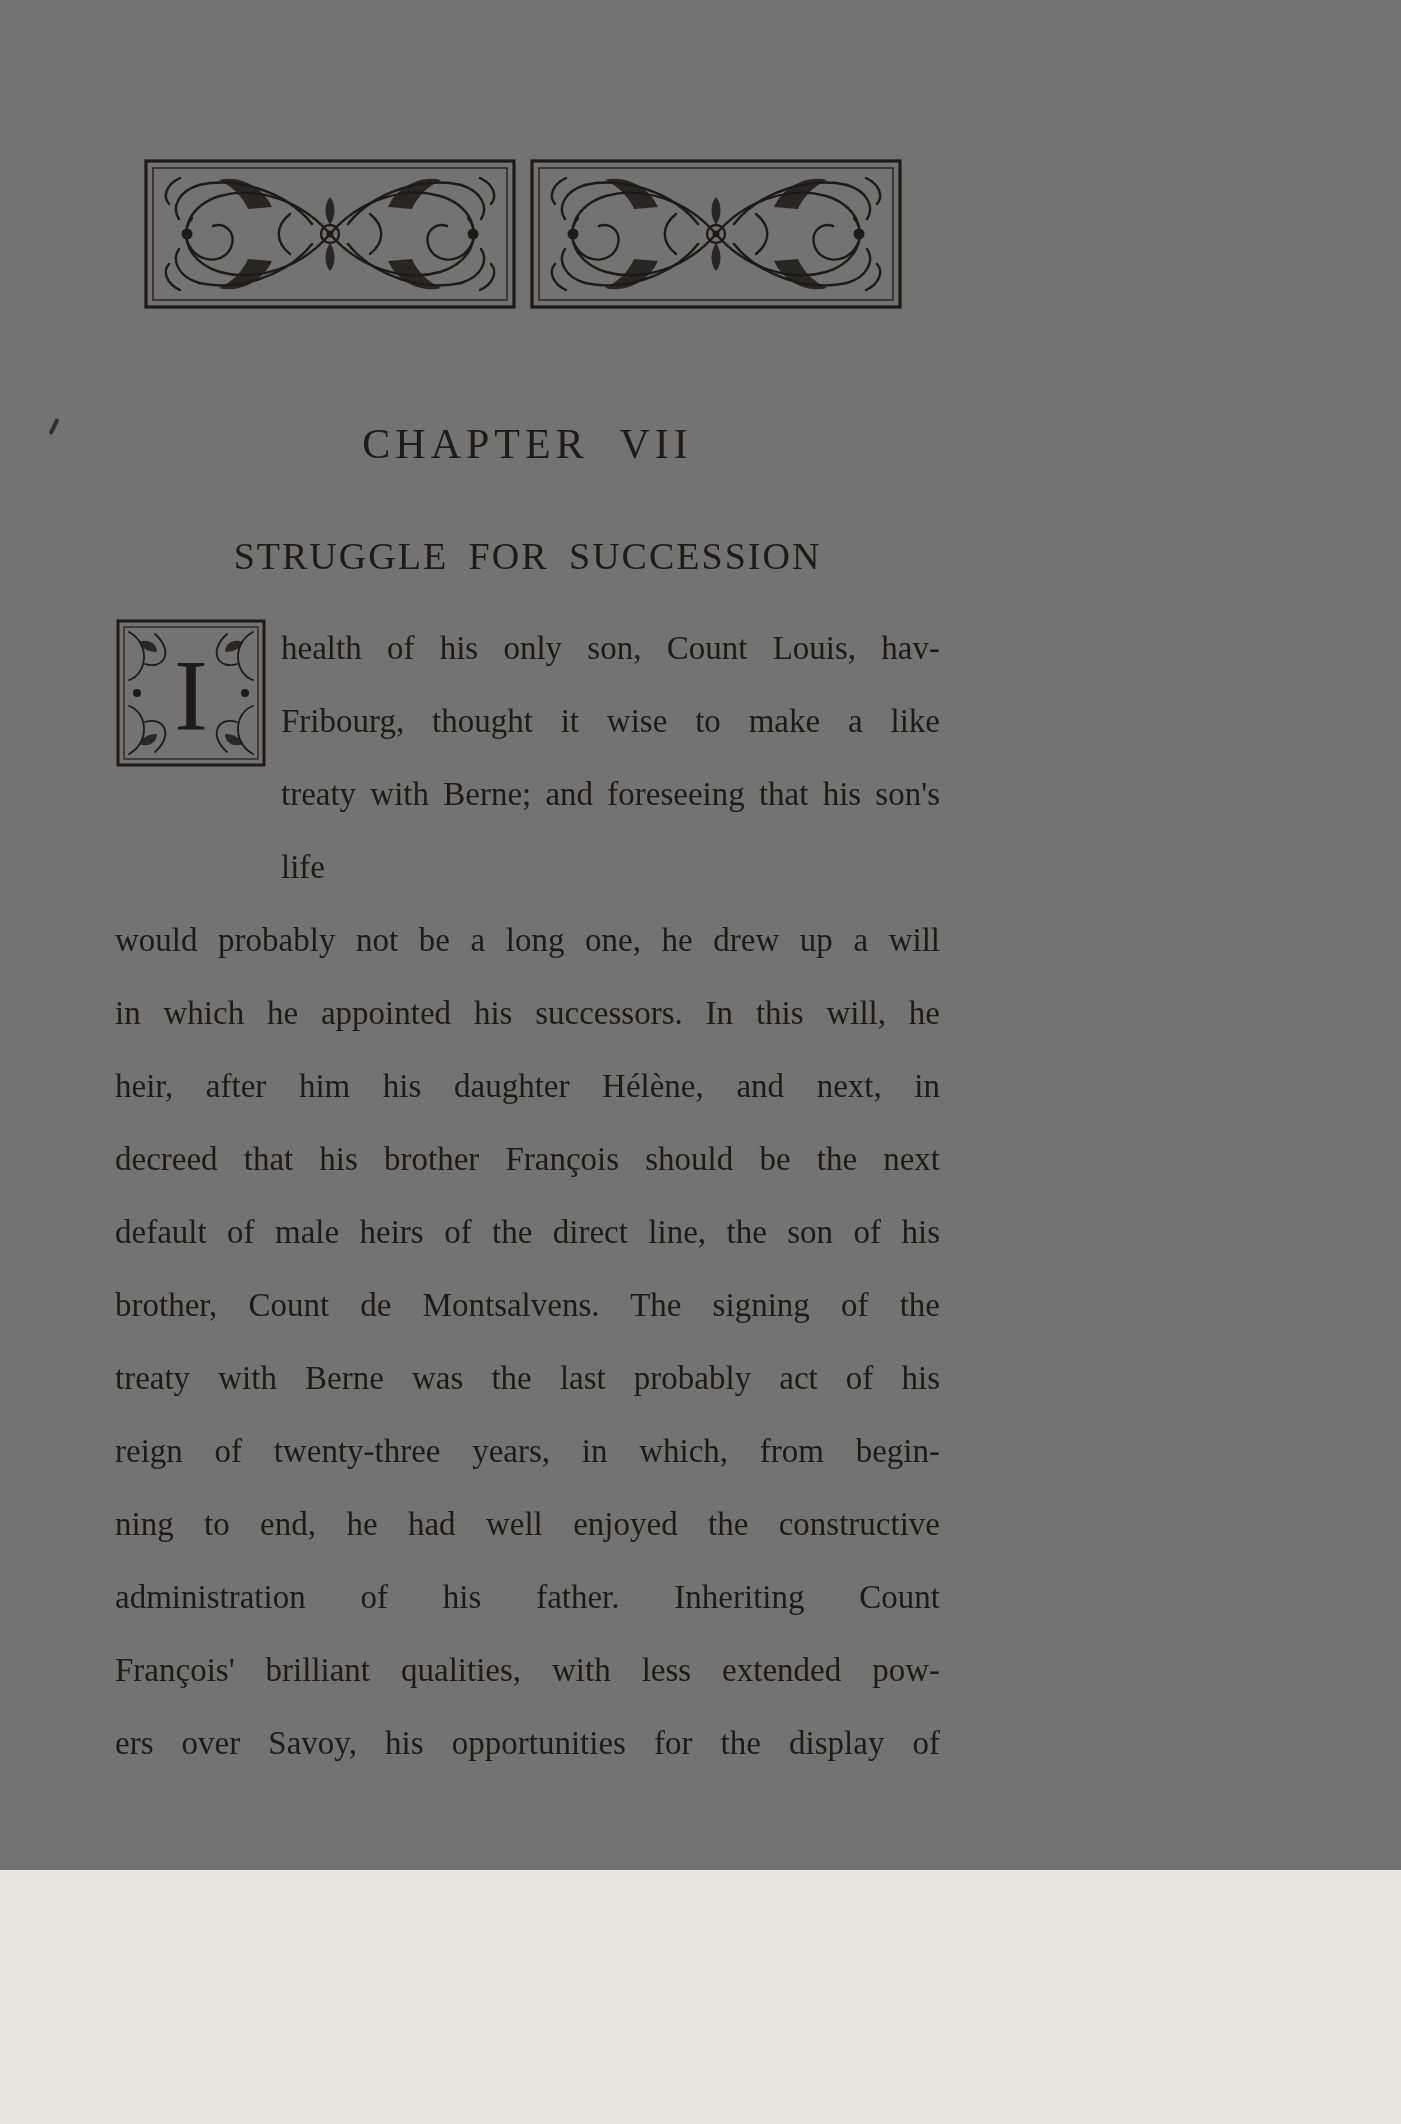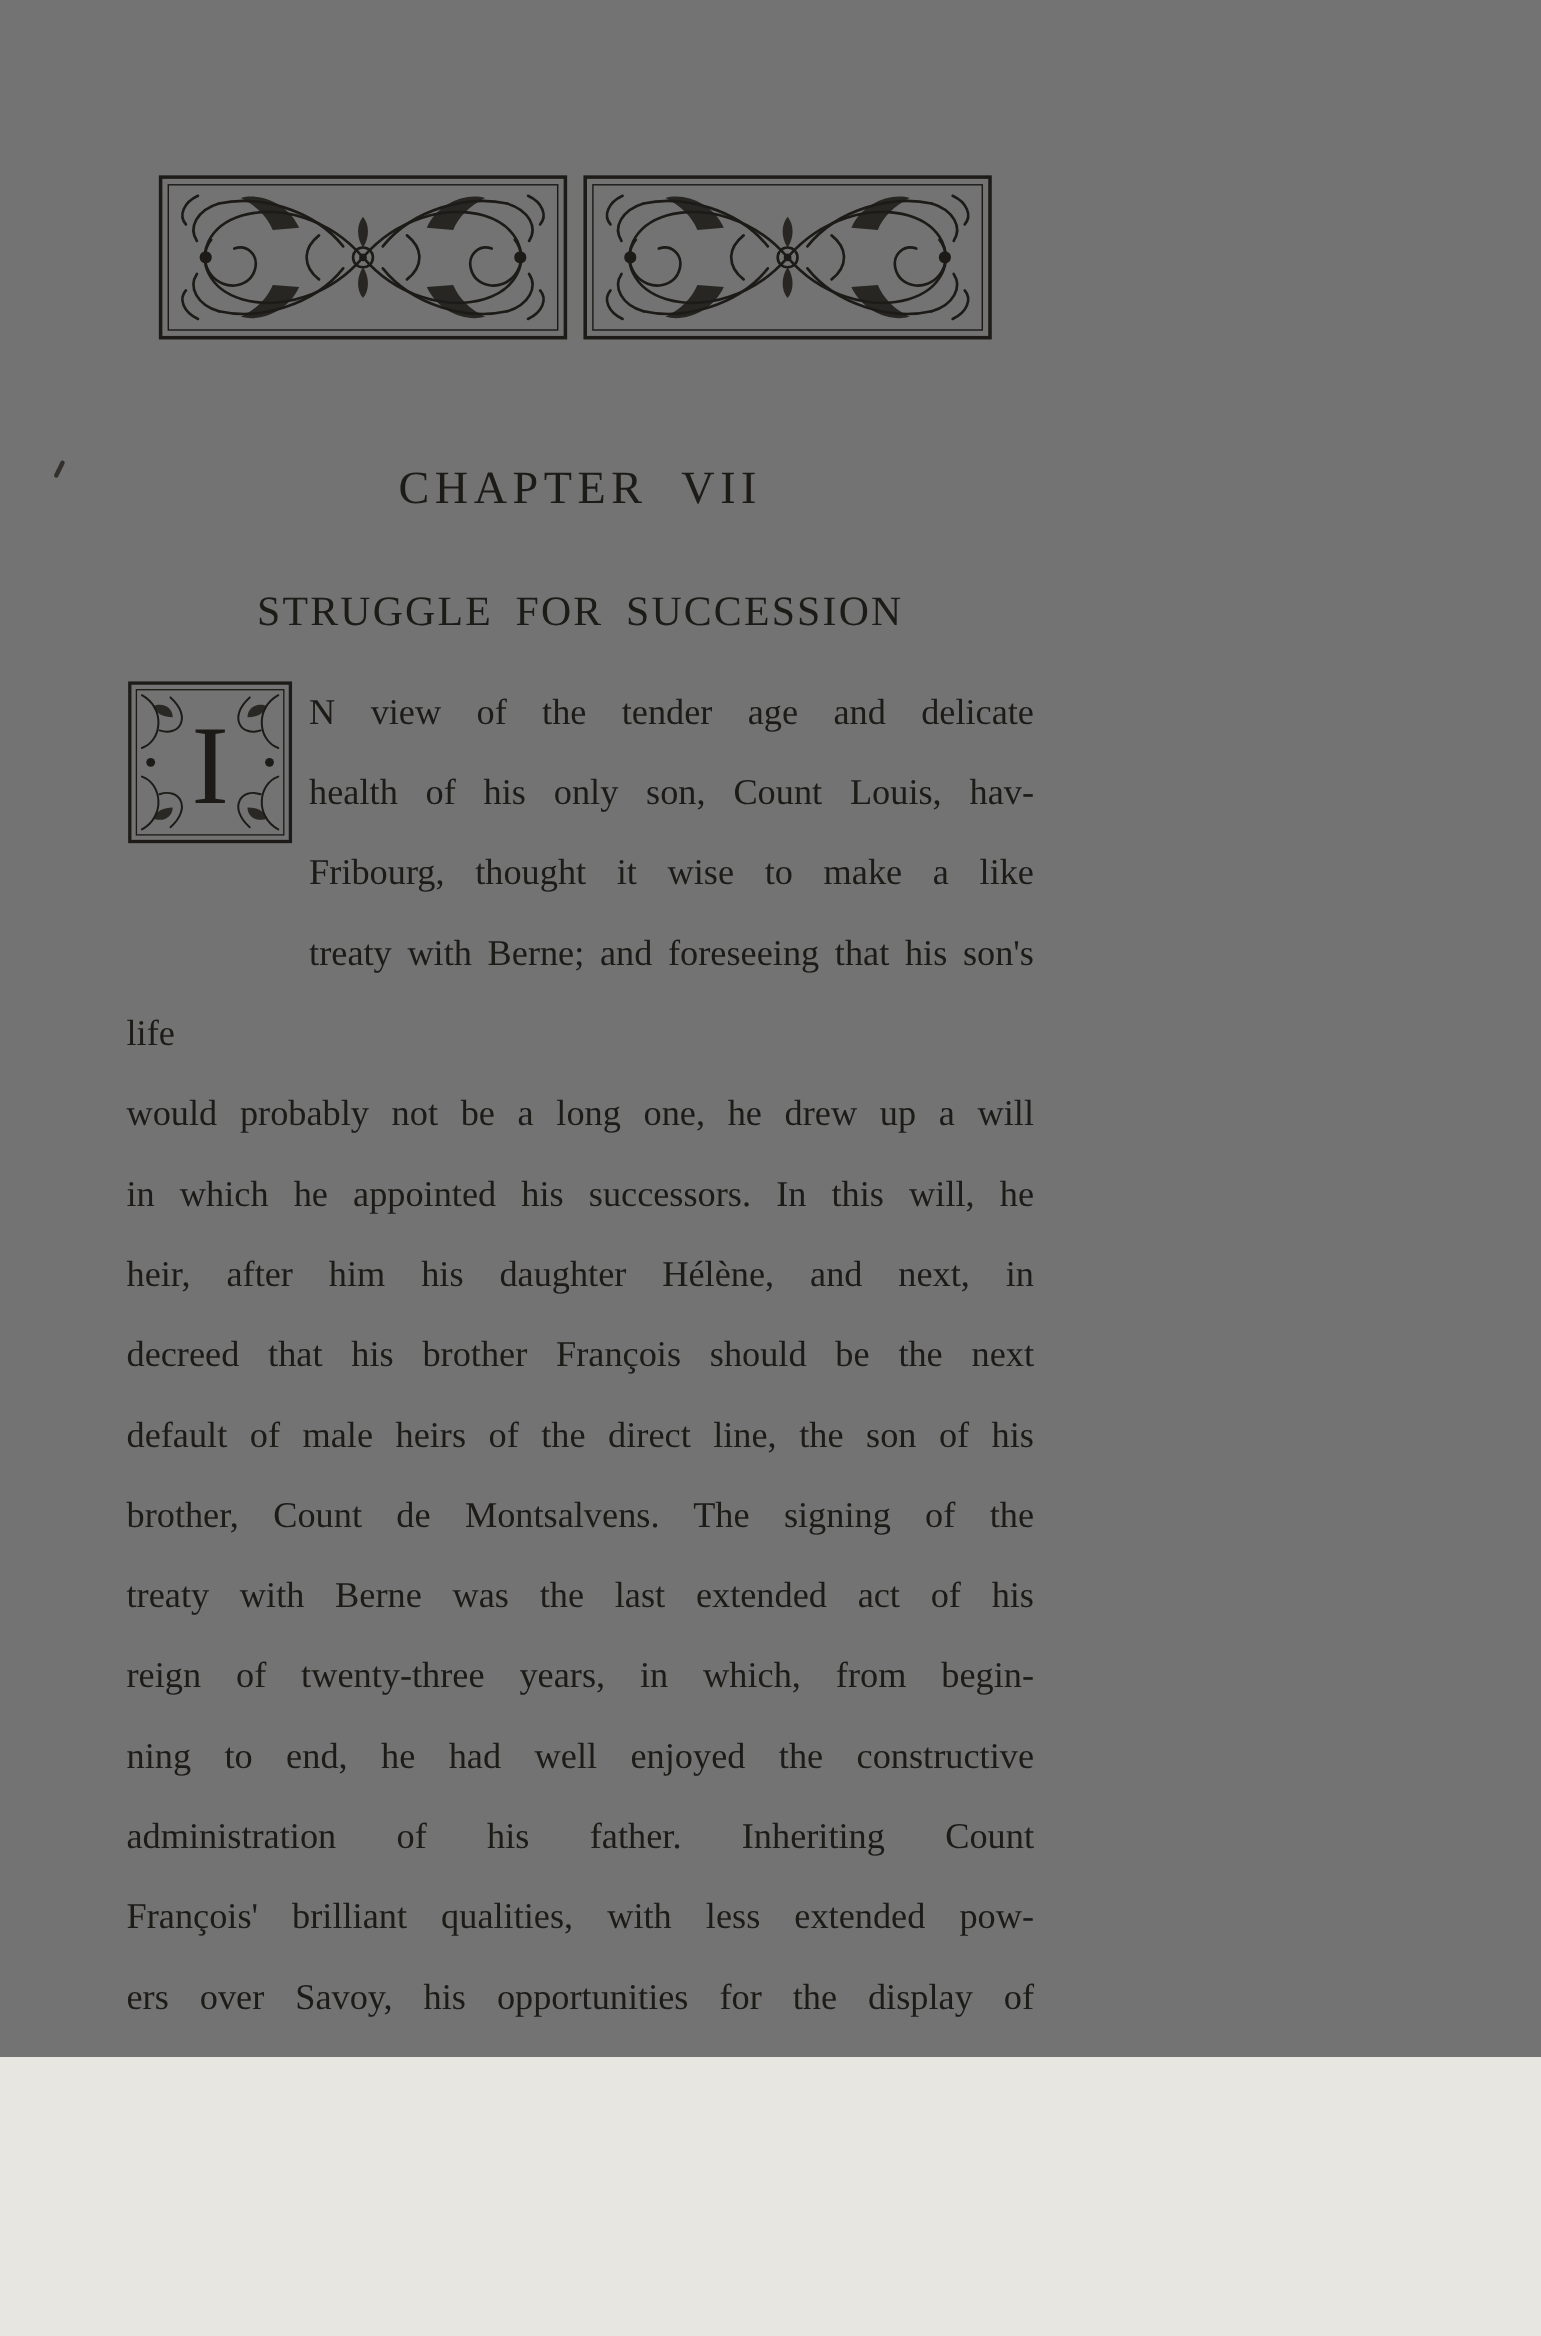--- a/index.html
+++ b/index.html
@@ -119,31 +119,30 @@
           <path class="leaf" d="M128,24 C118,20 110,26 110,34 C118,34 125,31 128,24 Z"></path>
           <path class="leaf" d="M24,126 C34,130 42,124 42,116 C34,116 27,119 24,126 Z"></path>
           <path class="leaf" d="M128,126 C118,130 110,124 110,116 C118,116 125,119 128,126 Z"></path>
           <circle cx="22" cy="75" r="4" fill="#1d1b18"></circle>
           <circle cx="130" cy="75" r="4" fill="#1d1b18"></circle>
           <text x="76" y="112" text-anchor="middle" font-size="102" font-family="Liberation Serif, serif" fill="#1d1b18">I</text>
         </svg>
       </div>
     </div>
 
-    <div class="body-line">N view of the tender age and delicate</div>
     <div class="body-line">health of his only son, Count Louis, hav-</div>
     <div class="body-line">Fribourg, thought it wise to make a like</div>
     <div class="body-line">treaty with Berne; and foreseeing that his son's life</div>
     <div class="body-line">would probably not be a long one, he drew up a will</div>
     <div class="body-line">in which he appointed his successors. In this will, he</div>
     <div class="body-line">heir, after him his daughter Hélène, and next, in</div>
     <div class="body-line">decreed that his brother François should be the next</div>
     <div class="body-line">default of male heirs of the direct line, the son of his</div>
     <div class="body-line">brother, Count de Montsalvens. The signing of the</div>
-    <div class="body-line">treaty with Berne was the last extended act of his</div>
+    <div class="body-line">treaty with Berne was the last probably act of his</div>
     <div class="body-line">reign of twenty-three years, in which, from begin-</div>
     <div class="body-line">ning to end, he had well enjoyed the constructive</div>
     <div class="body-line">administration of his father. Inheriting Count</div>
     <div class="body-line">François' brilliant qualities, with less extended pow-</div>
     <div class="body-line">ers over Savoy, his opportunities for the display of</div>
   </div>
 
   <div class="page-number">85</div>
 
 </div>

